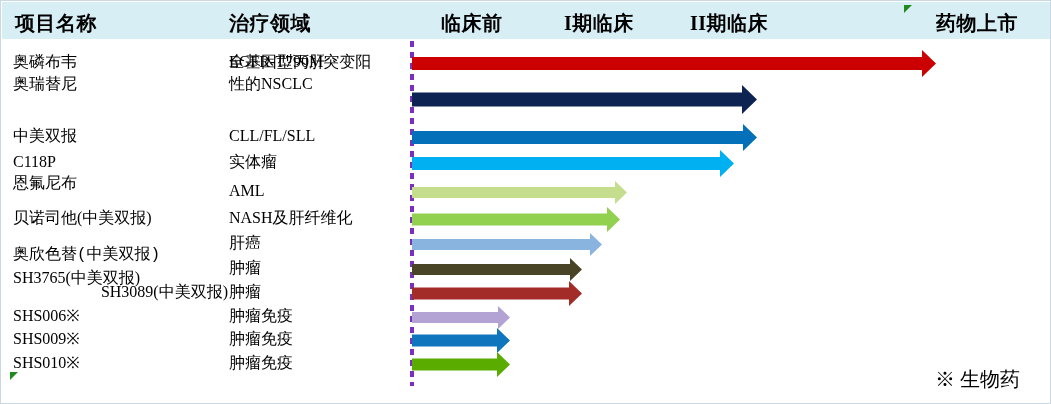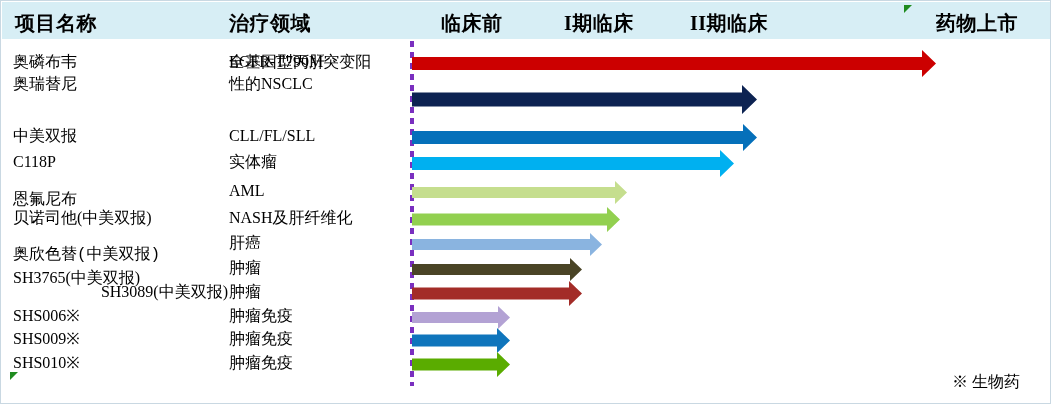--- a/index.html
+++ b/index.html
@@ -97,21 +97,21 @@
   .bar {
     position: absolute;
     left: 411px;
   }
   .bar svg { display: block; }
 
   .footnote {
     position: absolute;
     right: 30px;
     bottom: 10px;
-    font-size: 16px;
+    font-size: 20px;
     color: #000000;
     white-space: nowrap;
   }
 </style>
 </head>
 <body>
 
 <div id="pipeline-chart">
 
   <div class="header-band"></div>
@@ -159,21 +159,21 @@
       <div class="row" style="top: 0px;">
         <div class="cell-name" style="top: 112px;">C118P</div>
         <div class="cell-area" style="top: 112px;">实体瘤</div>
         <div class="bar" style="top: 109.5px;">
           <svg width="324" height="29" viewBox="0 0 324 29">
             <polygon points="0.0,8.0 308.0,8.0 308.0,1.0 322.0,14.5 308.0,28.0 308.0,21.0 0.0,21.0" fill="#00b0f0"></polygon>
           </svg>
         </div>
       </div>
       <div class="row" style="top: 0px;">
-        <div class="cell-name" style="top: 149px;">恩氟尼布</div>
+        <div class="cell-name" style="top: 133px;">恩氟尼布</div>
         <div class="cell-area" style="top: 141px;">AML</div>
         <div class="bar" style="top: 140.5px;">
           <svg width="217" height="25" viewBox="0 0 217 25">
             <polygon points="0.0,7.0 203.0,7.0 203.0,1.0 215.0,12.5 203.0,24.0 203.0,18.0 0.0,18.0" fill="#c5de8e"></polygon>
           </svg>
         </div>
       </div>
       <div class="row" style="top: 0px;">
         <div class="cell-name" style="top: 168px;">贝诺司他(中美双报)</div>
         <div class="cell-area" style="top: 168px;">NASH及肝纤维化</div>

